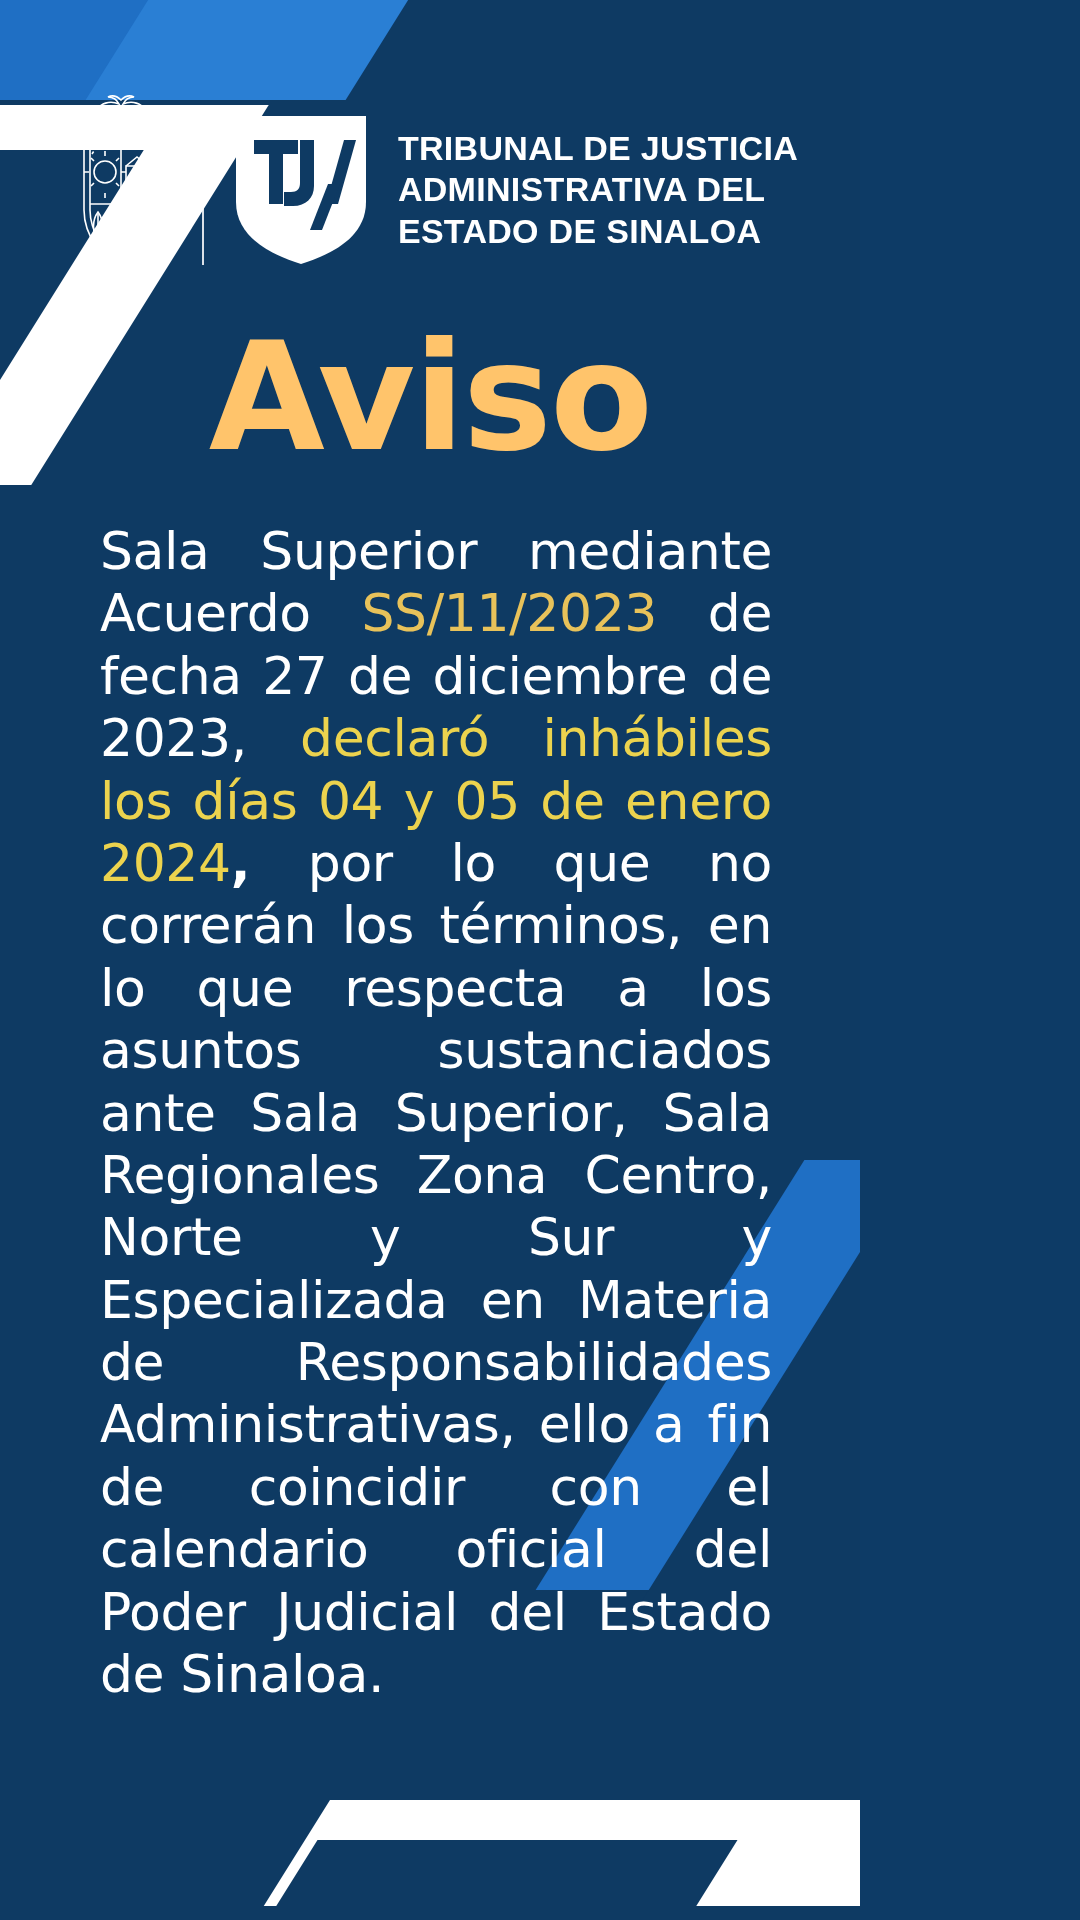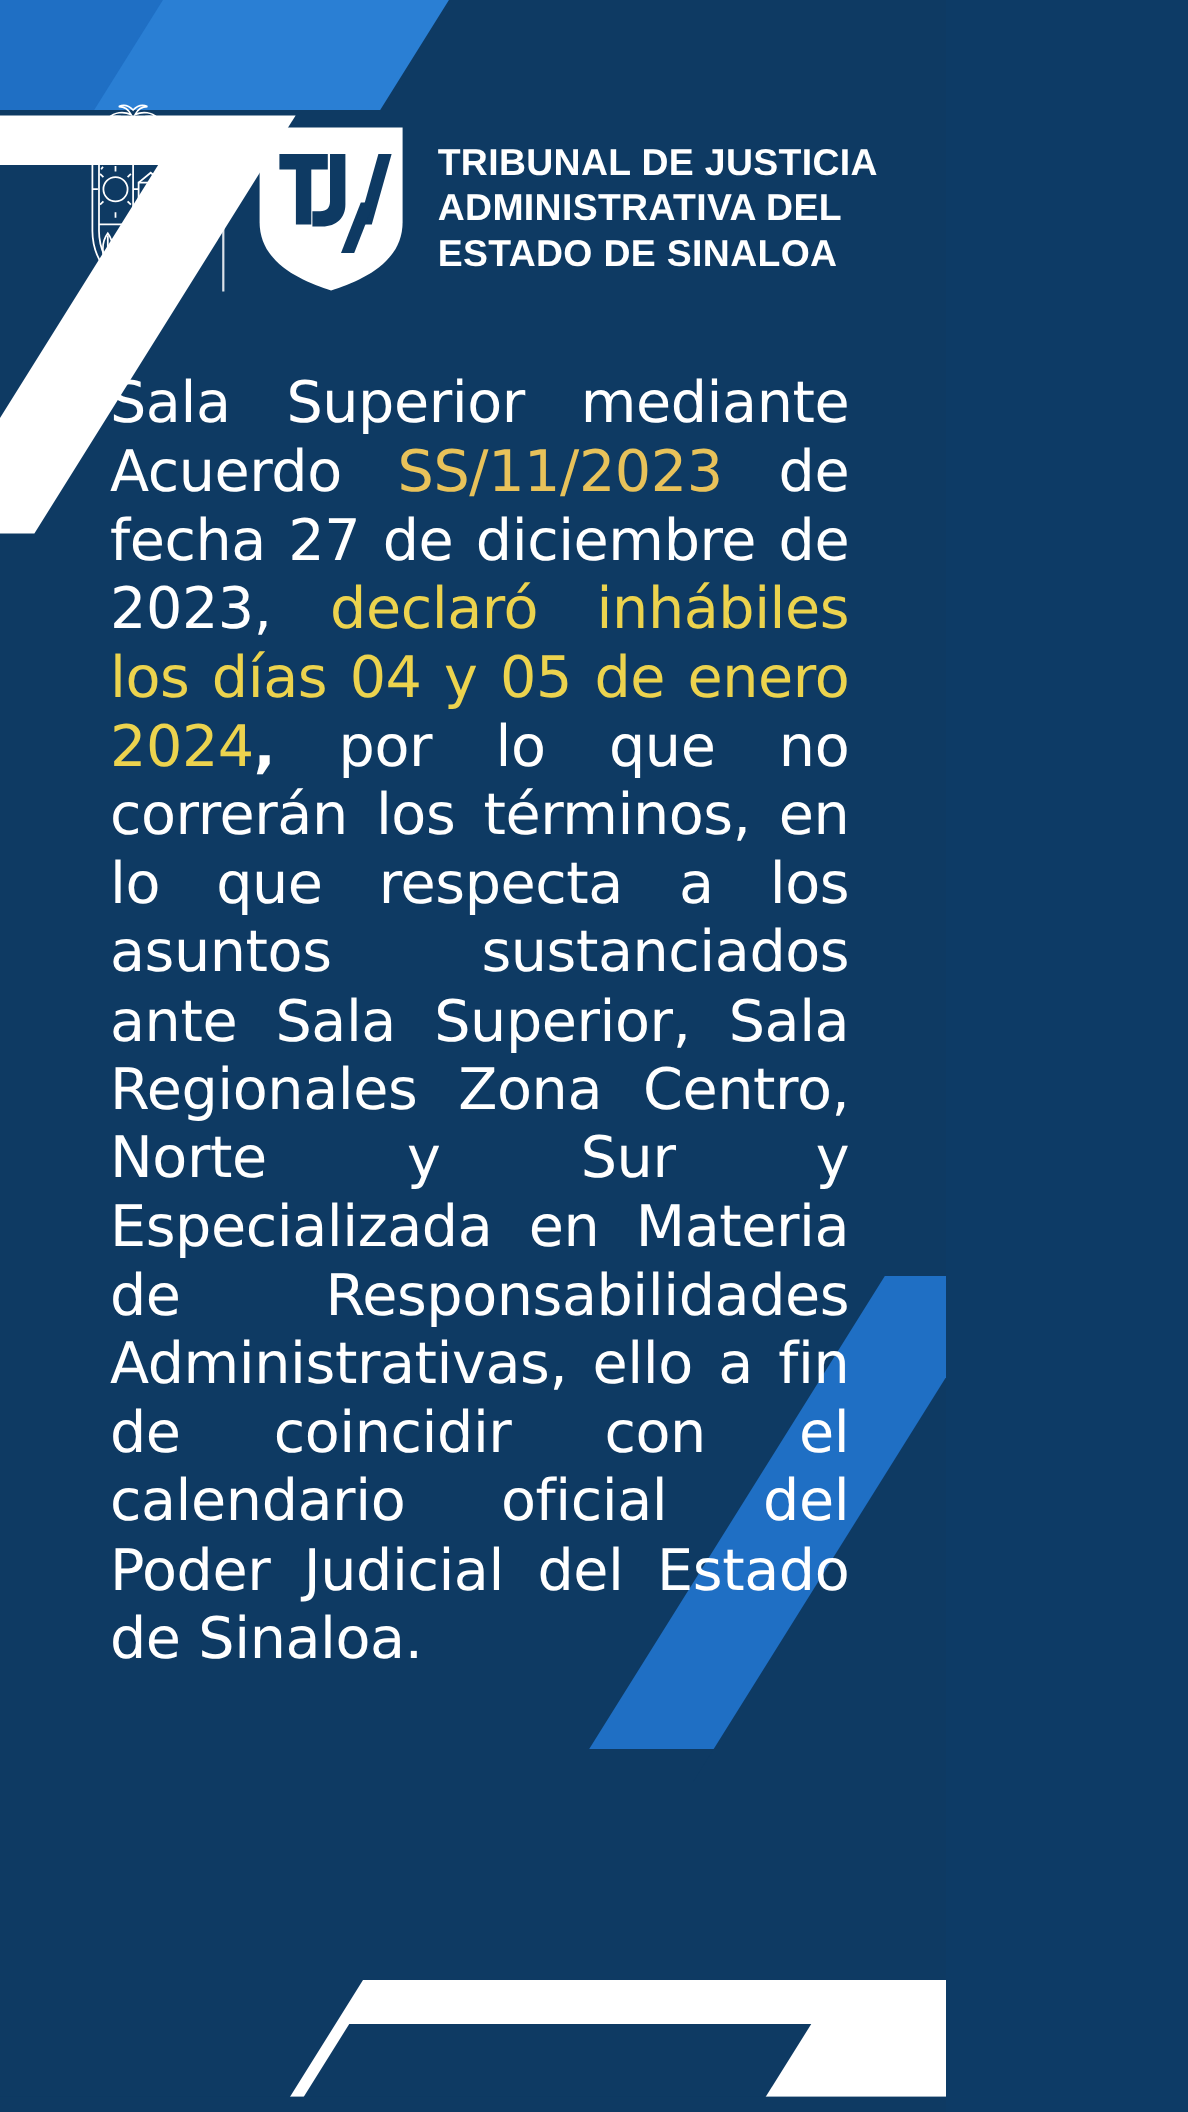--- a/index.html
+++ b/index.html
@@ -250,16 +250,17 @@
         <path d="M100 94 l18 -64 h12 l-18 64 z"></path>
         <path d="M84 120 l18 -46 h12 l-18 46 z"></path>
       </g>
     </svg>
 
     <div class="org-name">TRIBUNAL DE JUSTICIA
 ADMINISTRATIVA DEL
 ESTADO DE SINALOA</div>
   </div>
 
+  <div class="title">Aviso</div>
 
   <div class="body-text"><span>Sala Superior mediante Acuerdo </span><span class="hl-gold">SS/11/2023</span><span> de fecha 27 de diciembre de 2023, </span><span class="hl-yellow">declaró inhábiles los días 04 y 05 de enero 2024</span><span class="comma-bold">,</span><span> por lo que no correrán los términos, en lo que respecta a los asuntos sustanciados ante Sala Superior, Sala Regionales Zona Centro, Norte y Sur y Especializada en Materia de Responsabilidades Administrativas, ello a fin de coincidir con el calendario oficial del Poder Judicial del Estado de Sinaloa.</span></div>
 
 </div>
 
 </body></html>

